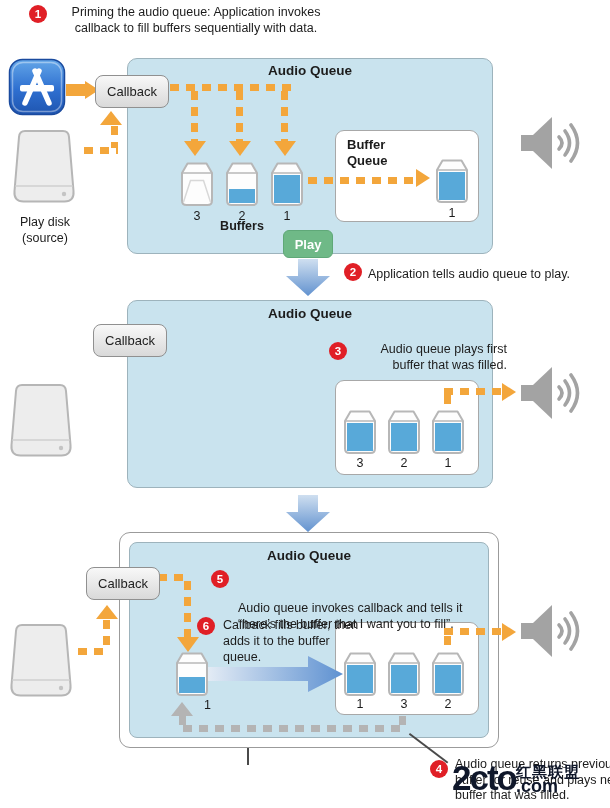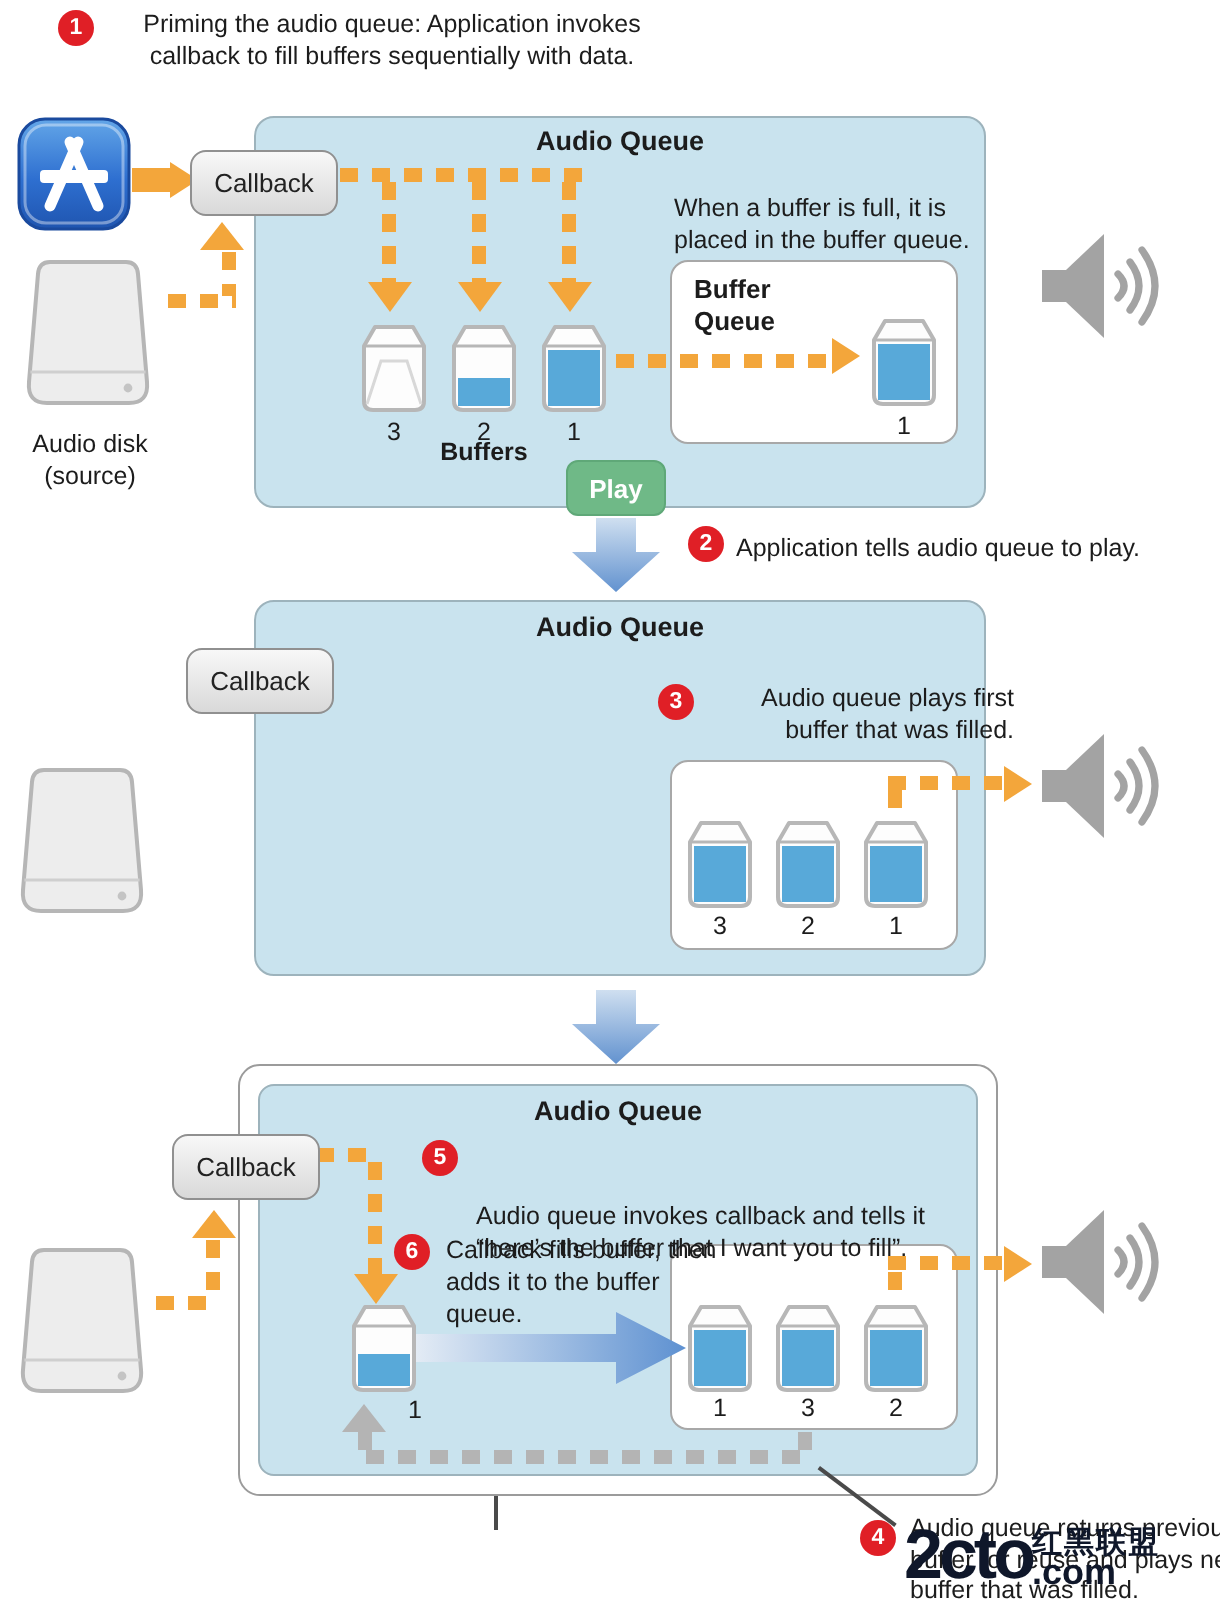--- a/index.html
+++ b/index.html
@@ -66,21 +66,20 @@
   </svg>
 
   <div class="notecirc" style="left:29px;top:5px;">1</div>
   <div class="txt" style="left:55px;top:4px;width:282px;text-align:center;">Priming the audio queue: Application invokes callback to fill buffers sequentially with data.</div>
 
   <div class="aqbox" style="left:127px;top:58px;width:366px;height:196px;"></div>
   <div class="txt bold center" style="left:127px;top:63px;width:366px;font-size:13.5px;">Audio Queue</div>
 
   <div class="whitebox z2" style="left:335px;top:130px;width:144px;height:92px;"></div>
   <div class="txt bold z3" style="left:347px;top:137px;width:60px;font-size:13px;">Buffer Queue</div>
-  <div class="txt" style="left:337px;top:96px;width:172px;">When a buffer is full, it is placed in the buffer queue.</div>
 
   <div class="dash-oh z3" style="left:170px;top:84px;width:121px;"></div>
   <div class="dash-ov z3" style="left:191px;top:91px;height:50px;"></div>
   <div class="dash-ov z3" style="left:236px;top:91px;height:50px;"></div>
   <div class="dash-ov z3" style="left:281px;top:91px;height:50px;"></div>
   <div class="tri-down z3" style="left:184px;top:141px;"></div>
   <div class="tri-down z3" style="left:229px;top:141px;"></div>
   <div class="tri-down z3" style="left:274px;top:141px;"></div>
 
   <div class="buffer z3" style="left:178px;top:160px;">
@@ -140,21 +139,21 @@
   <div class="tri-right" style="left:85px;top:81px;"></div>
   <div class="callback z4" style="left:95px;top:75px;width:74px;height:33px;">Callback</div>
 
   <div class="abs" style="left:8px;top:128px;">
     <svg width="72" height="78" viewBox="0 0 72 78">
       <path d="M17 3 H55 Q60.5 3 61 9 L65.5 63 Q66.4 73.5 56.5 73.5 H15.5 Q5.6 73.5 6.5 63 L11 9 Q11.5 3 17 3 Z" fill="#ededed" stroke="#b6b6b6" stroke-width="2"></path>
       <line x1="7.2" y1="58" x2="64.8" y2="58" stroke="#cfcfcf" stroke-width="1.5"></line>
       <circle cx="56" cy="66" r="2.2" fill="#c4c4c4"></circle>
     </svg>
   </div>
-  <div class="txt center" style="left:0px;top:214px;width:90px;">Audio disk (source)</div>
+  <div class="txt center" style="left:0px;top:214px;width:90px;">Play disk (source)</div>
   <div class="dash-oh" style="left:84px;top:147px;width:34px;"></div>
   <div class="dash-ov" style="left:111px;top:126px;height:22px;"></div>
   <div class="tri-up" style="left:100px;top:111px;"></div>
 
   <div class="abs" style="left:518px;top:114px;">
     <svg width="68" height="58" viewBox="0 0 68 58">
       <path fill="#a3a3a3" d="M3 21 H16 V37 H3 Z"></path>
       <path fill="#a3a3a3" d="M15 21 L34 3 V55 L15 37 Z"></path>
       <g stroke="#a3a3a3" stroke-width="3.6" fill="none" stroke-linecap="round">
         <path d="M41 23 Q47 29 41 35"></path>

